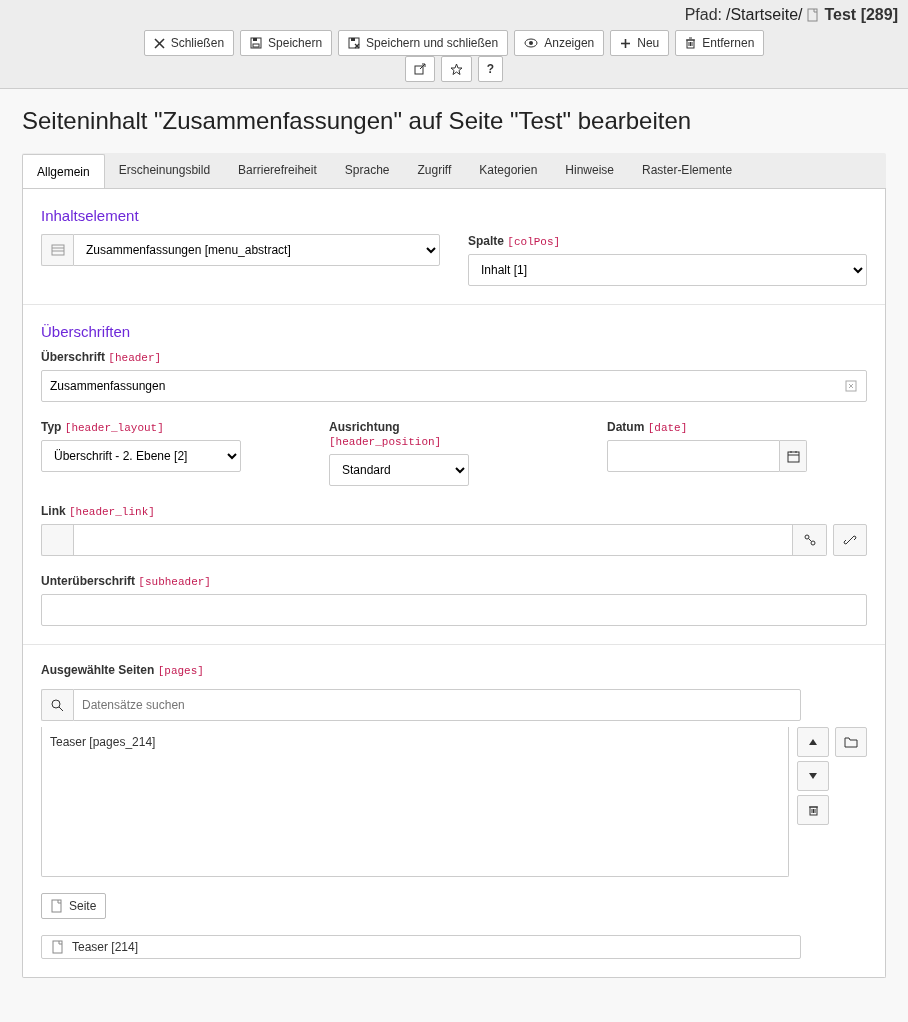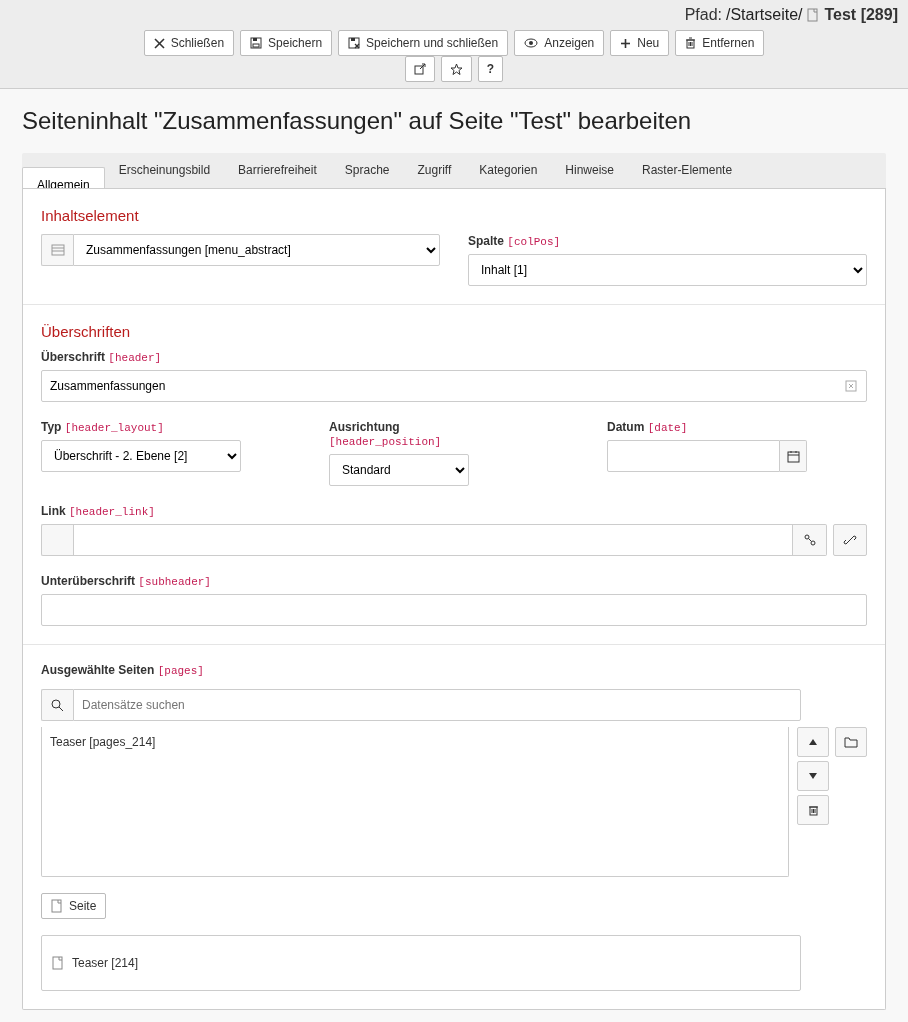--- a/index.html
+++ b/index.html
@@ -67,38 +67,38 @@
     font-size: 12px;
     cursor: pointer;
     color: #333;
     border-right: 0;
   }
   .tab.active {
     background: #fff;
     border-top: 0;
     color: #000;
     position: relative;
-    top: 14px;
+    top: 1px;
     border: 1px solid #ccc;
     border-bottom: 1px solid #fff;
     margin-bottom: -1px;
     border-radius: 2px 2px 0 0;
   }
   .panel {
     background: #fff;
     border: 1px solid #ccc;
     border-top: none;
     border-radius: 0 0 2px 2px;
     padding: 18px;
   }
   .section-title {
     font-size: 15px;
     font-weight: 400;
     margin-bottom: 10px;
-    color: #b91c1c;
+    color: #6d28d9;
   }
   .field-row {
     display: flex;
     gap: 28px;
     margin-bottom: 18px;
     flex-wrap: wrap;
   }
   .field {
     display: flex;
     flex-direction: column;
@@ -191,21 +191,21 @@
     flex-direction: column;
     gap: 4px;
   }
   .record-controls .addon-btn { width: 32px; height: 30px; }
   .page-ref {
     display: flex;
     align-items: center;
     gap: 8px;
     border: 1px solid #ccc;
     border-radius: 2px;
-    padding: 20px 10px;
+    padding: 4px 10px;
     background: #fff;
     margin-top: 10px;
   }
   .search-row {
     display: flex;
     align-items: stretch;
   }
   .search-row .prefix {
     width: 32px;
     border: 1px solid #ccc;

